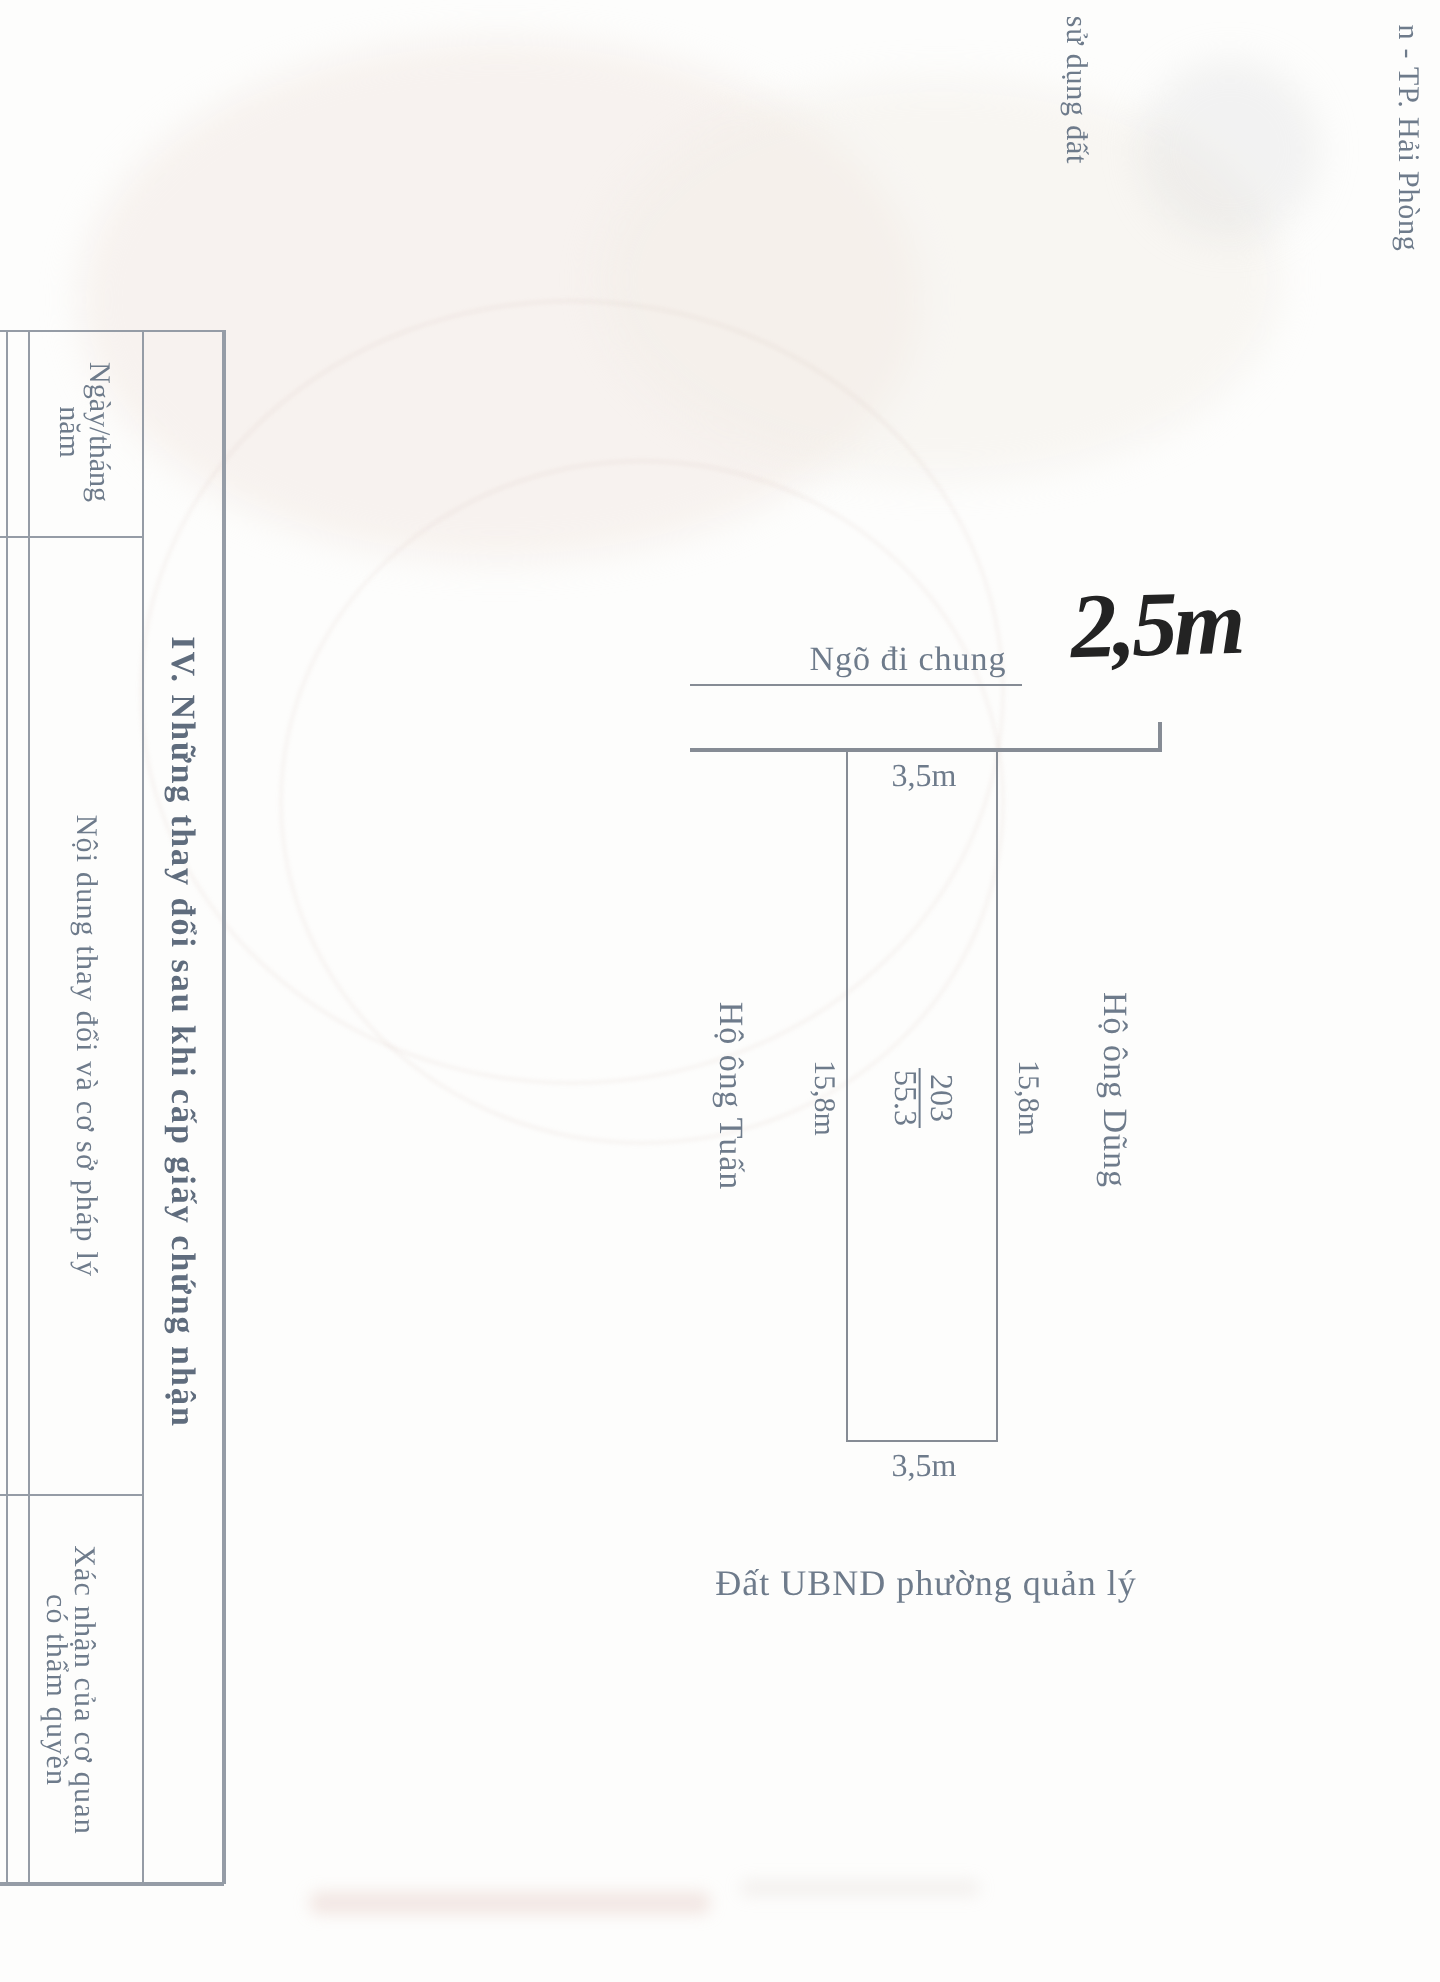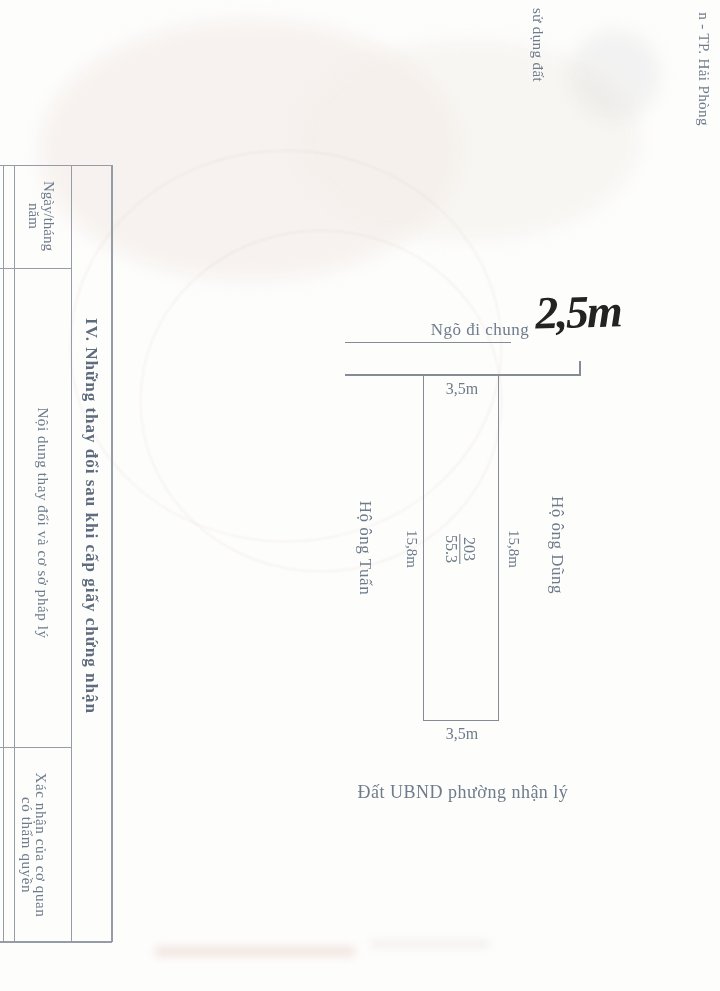--- a/index.html
+++ b/index.html
@@ -63,21 +63,21 @@
     <div class="rot ink" style="left:42px; top:523px; font-size:15px; letter-spacing:0.6px;">Nội dung thay đổi và cơ sở pháp lý</div>
 
     <div class="rot ink" style="left:34px; top:845px; font-size:15px; line-height:0.95; letter-spacing:0.6px;">
       <span style="display:block;">Xác nhận của cơ quan</span>
       <span style="display:block;">có thẩm quyền</span>
     </div>
   </div>
 
   <div>
 
-    <div class="ctr ink" style="left:480px; top:330px; font-size:17px; letter-spacing:0.5px;">Ngõ đi chung</div>
+    <div class="ctr ink" style="left:454px; top:330px; font-size:17px; letter-spacing:0.5px;">Ngõ đi chung</div>
     <div class="dline" style="left:345px; top:342px; width:166px; height:1px;"></div>
 
     <div class="ctr" style="left:578px; top:312px; font-size:46px; font-style:italic; font-weight:600;
                 color:#232323; letter-spacing:-2px; transform:translate(-50%,-50%) rotate(-1.5deg);">2,5m</div>
 
     <div class="dline" style="left:345px; top:374px; width:236px; height:1.5px;"></div>
     <div class="dline" style="left:579px; top:361px; width:2px; height:13px;"></div>
 
     <div style="position:absolute; left:423px; top:375px; width:76px; height:346px;
                 border:1.5px solid #868c95; box-sizing:border-box;"></div>
@@ -92,16 +92,16 @@
       <span class="no">203</span>
       <span>55.3</span>
     </div>
 
     <div class="rot ink" style="left:513px; top:549px; font-size:15px;">15,8m</div>
 
     <div class="rot ink" style="left:557px; top:545px; font-size:17px; letter-spacing:0.5px;">Hộ ông Dũng</div>
 
     <div class="ctr ink" style="left:462px; top:734px; font-size:16px;">3,5m</div>
 
-    <div class="ctr ink" style="left:463px; top:792px; font-size:18px; letter-spacing:0.5px;">Đất UBND phường nhận lý</div>
+    <div class="ctr ink" style="left:463px; top:792px; font-size:18px; letter-spacing:0.5px;">Đất UBND phường quản lý</div>
   </div>
 
 </div>
 
 </body></html>

